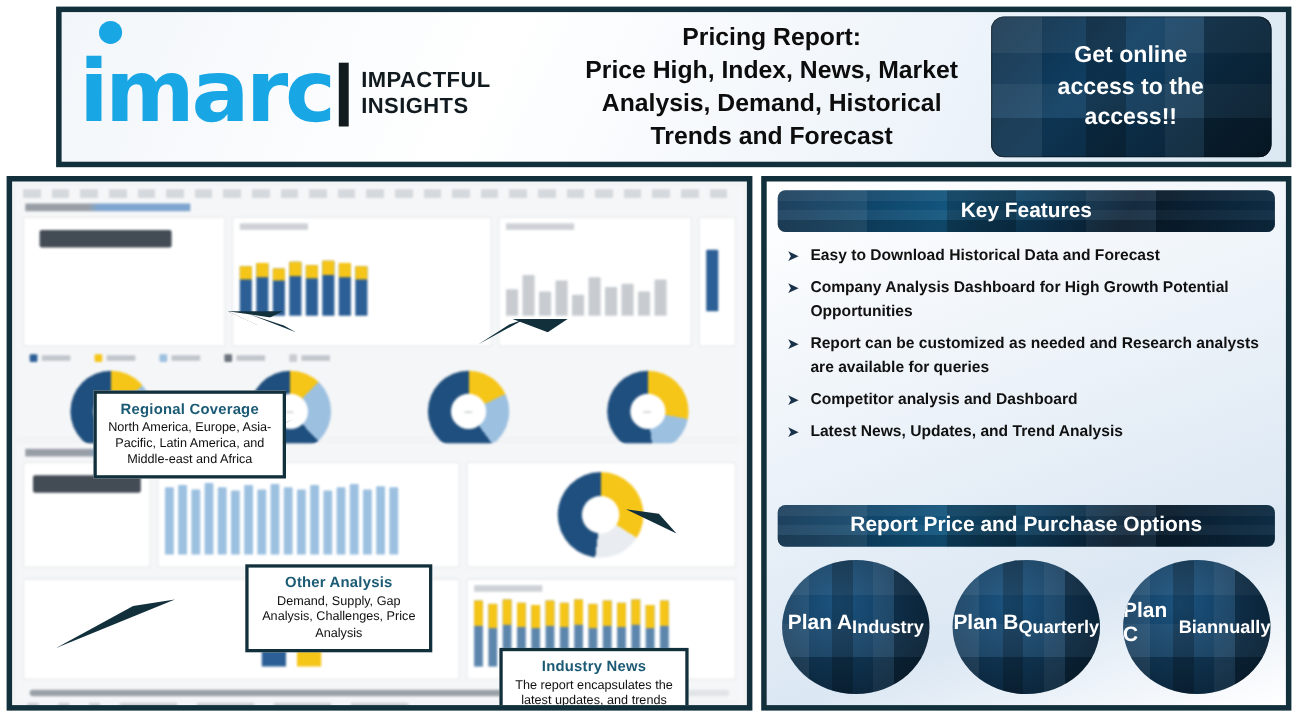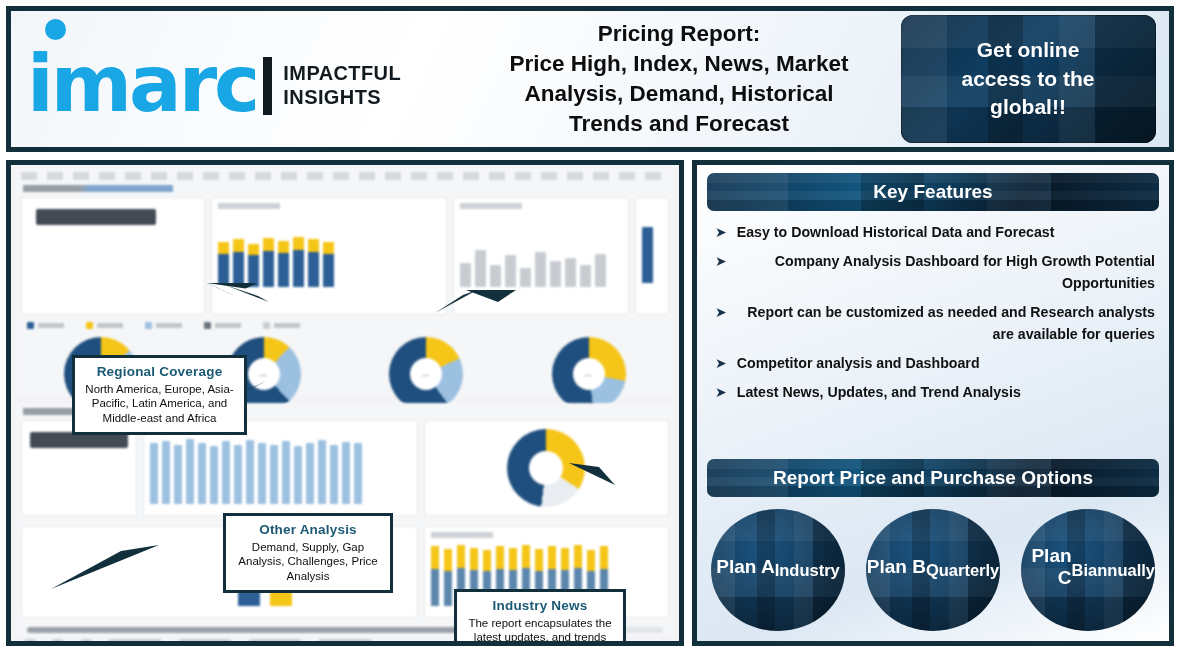--- a/index.html
+++ b/index.html
@@ -17,20 +17,21 @@
   }
 
   
   .header {
     position: relative;
     height: 146px;
     border: 5px solid #12303c;
     background: linear-gradient(115deg, #f2f6fa 0%, #ffffff 35%, #eef4fa 70%, #dbe8f2 100%);
     display: flex;
     align-items: center;
+    margin-left: 45px;
   }
   .logo-block {
     width: 450px; height: 100%;
     display: flex; align-items: center;
     padding-left: 16px;
     position: relative;
   }
   .logo-wordmark {
     position: relative;
     font-size: 78px;
@@ -222,21 +223,20 @@
   .tail { position: absolute; z-index: 9; }
 
   
   .right-panel {
     flex: 1;
     border: 5px solid #12303c;
     background: linear-gradient(160deg, #ffffff 0%, #eaf1f8 45%, #dbe7f3 75%, #ffffff 100%);
     padding: 8px 10px 10px;
     display: flex;
     flex-direction: column;
-    text-align: right;
   }
   .section-header {
     height: 38px;
     border-radius: 7px;
     display: flex; align-items: center; justify-content: center;
     color: #ffffff;
     font-size: 19px;
     font-weight: 700;
     position: relative;
     overflow: hidden;
@@ -300,21 +300,21 @@
       <div>Analysis, Demand, Historical</div>
       <div>Trends and Forecast</div>
     </div>
 
     <div class="cta-wrap">
       <div class="cta-button">
         <span class="mosaic"></span>
         <span class="cta-label">
           <div>Get online</div>
           <div>access to the</div>
-          <div>global!!</div>
+          <div>access!!</div>
         </span>
       </div>
     </div>
   </div>
 
   <div class="body-grid">
 
     <div class="left-panel">
 
       <div class="dash-section dash-top">
@@ -509,21 +509,21 @@
         <polygon points="196,118 246,118 222,130" fill="#12303c"></polygon>
         <polygon points="196,118 238,124 224,131" fill="#ffffff"></polygon>
         <path d="M214,120 L258,137 L247,131 Z" fill="#12303c"></path>
         <polygon points="455,125 505,125 487,137" fill="#12303c"></polygon>
         <path d="M466,125 L424,148 L452,130 Z" fill="#12303c"></path>
         <path d="M256,216 L200,242 L242,222 Z" fill="#12303c"></path>
         <path d="M558,298 L604,320 L588,302 Z" fill="#12303c"></path>
         <path d="M148,380 L40,424 L110,386 Z" fill="#12303c"></path>
       </svg>
 
-      <div class="callout" style="left:61px; top:190px; width:175px;">
+      <div class="callout" style="left:74px; top:190px; width:175px;">
         <h4>Regional Coverage</h4>
         <p>North America, Europe, Asia-Pacific, Latin America, and Middle-east and Africa</p>
       </div>
 
 
       <div class="callout" style="left:212px; top:348px; width:170px;">
         <h4>Other Analysis</h4>
         <p>Demand, Supply, Gap Analysis, Challenges, Price Analysis</p>
       </div>
 

